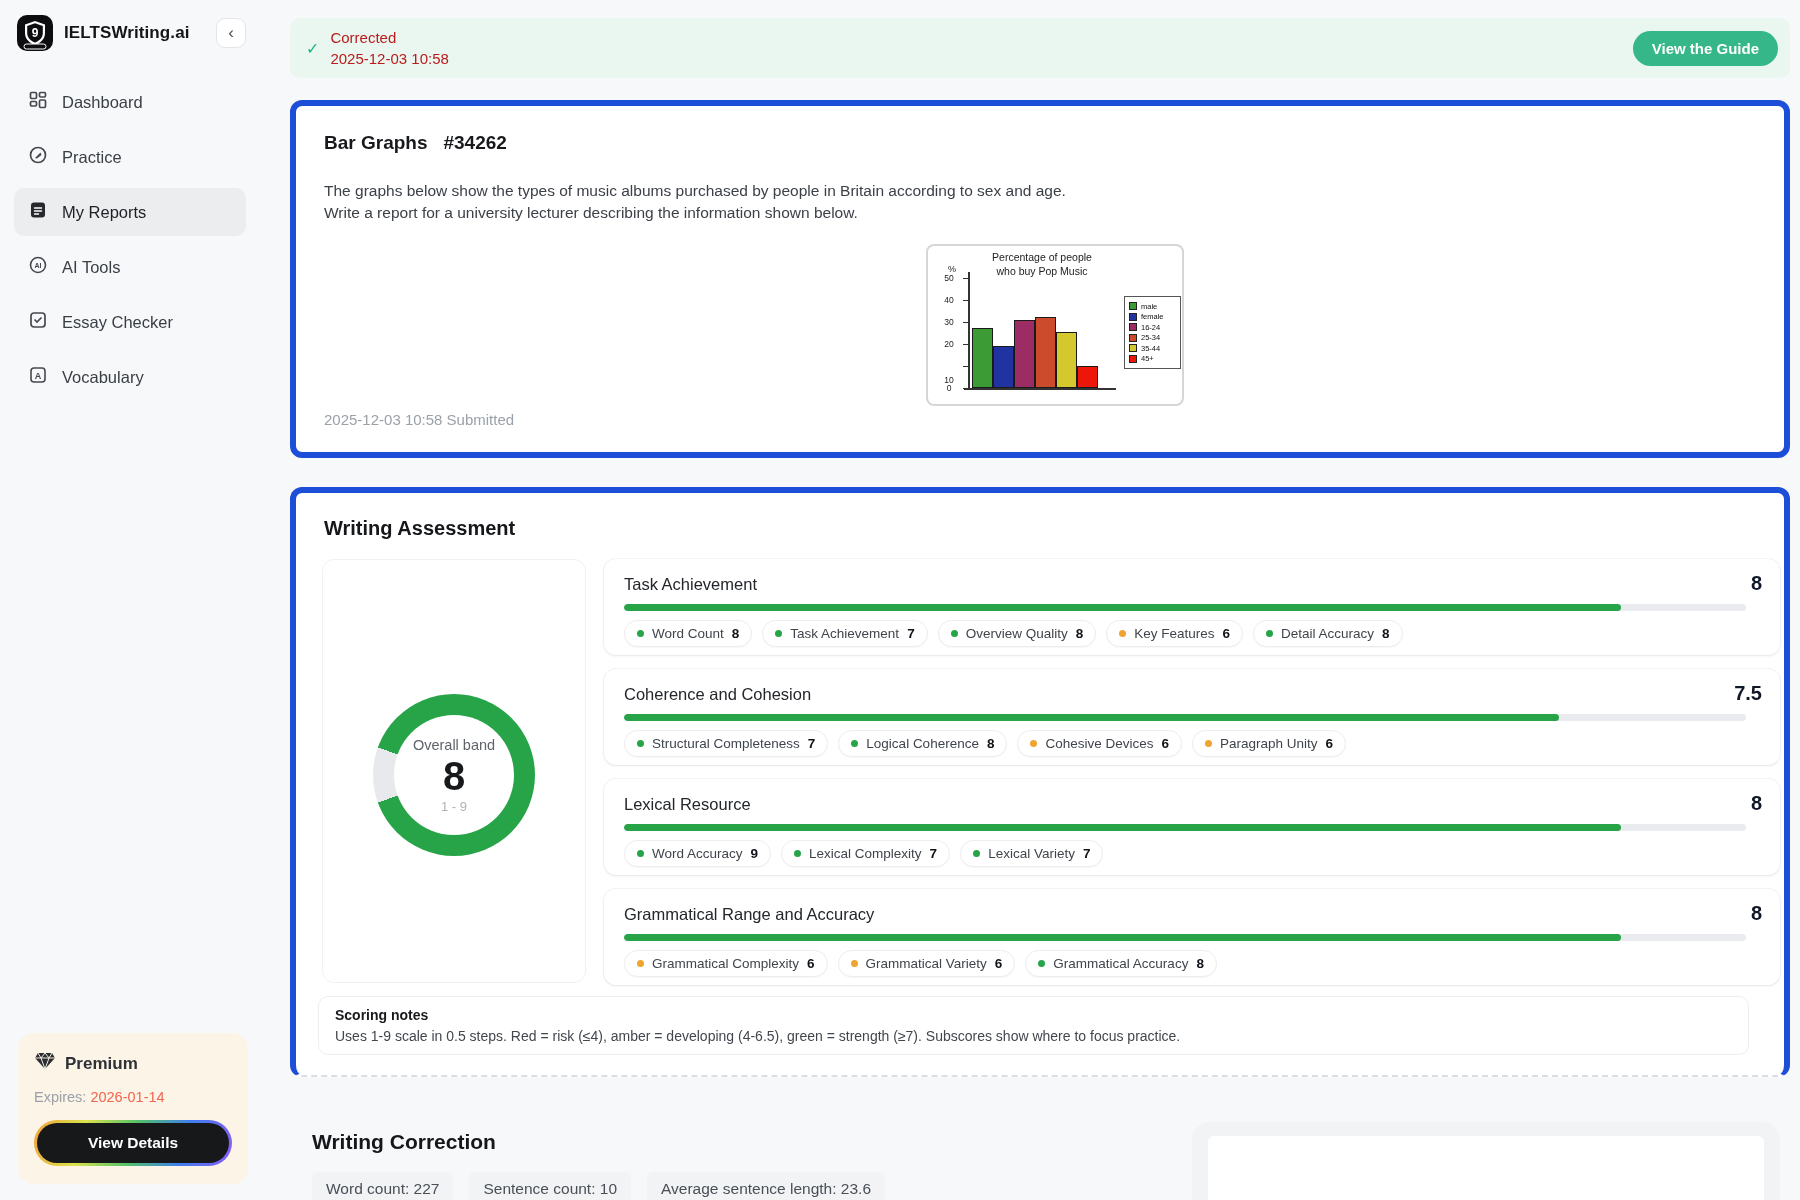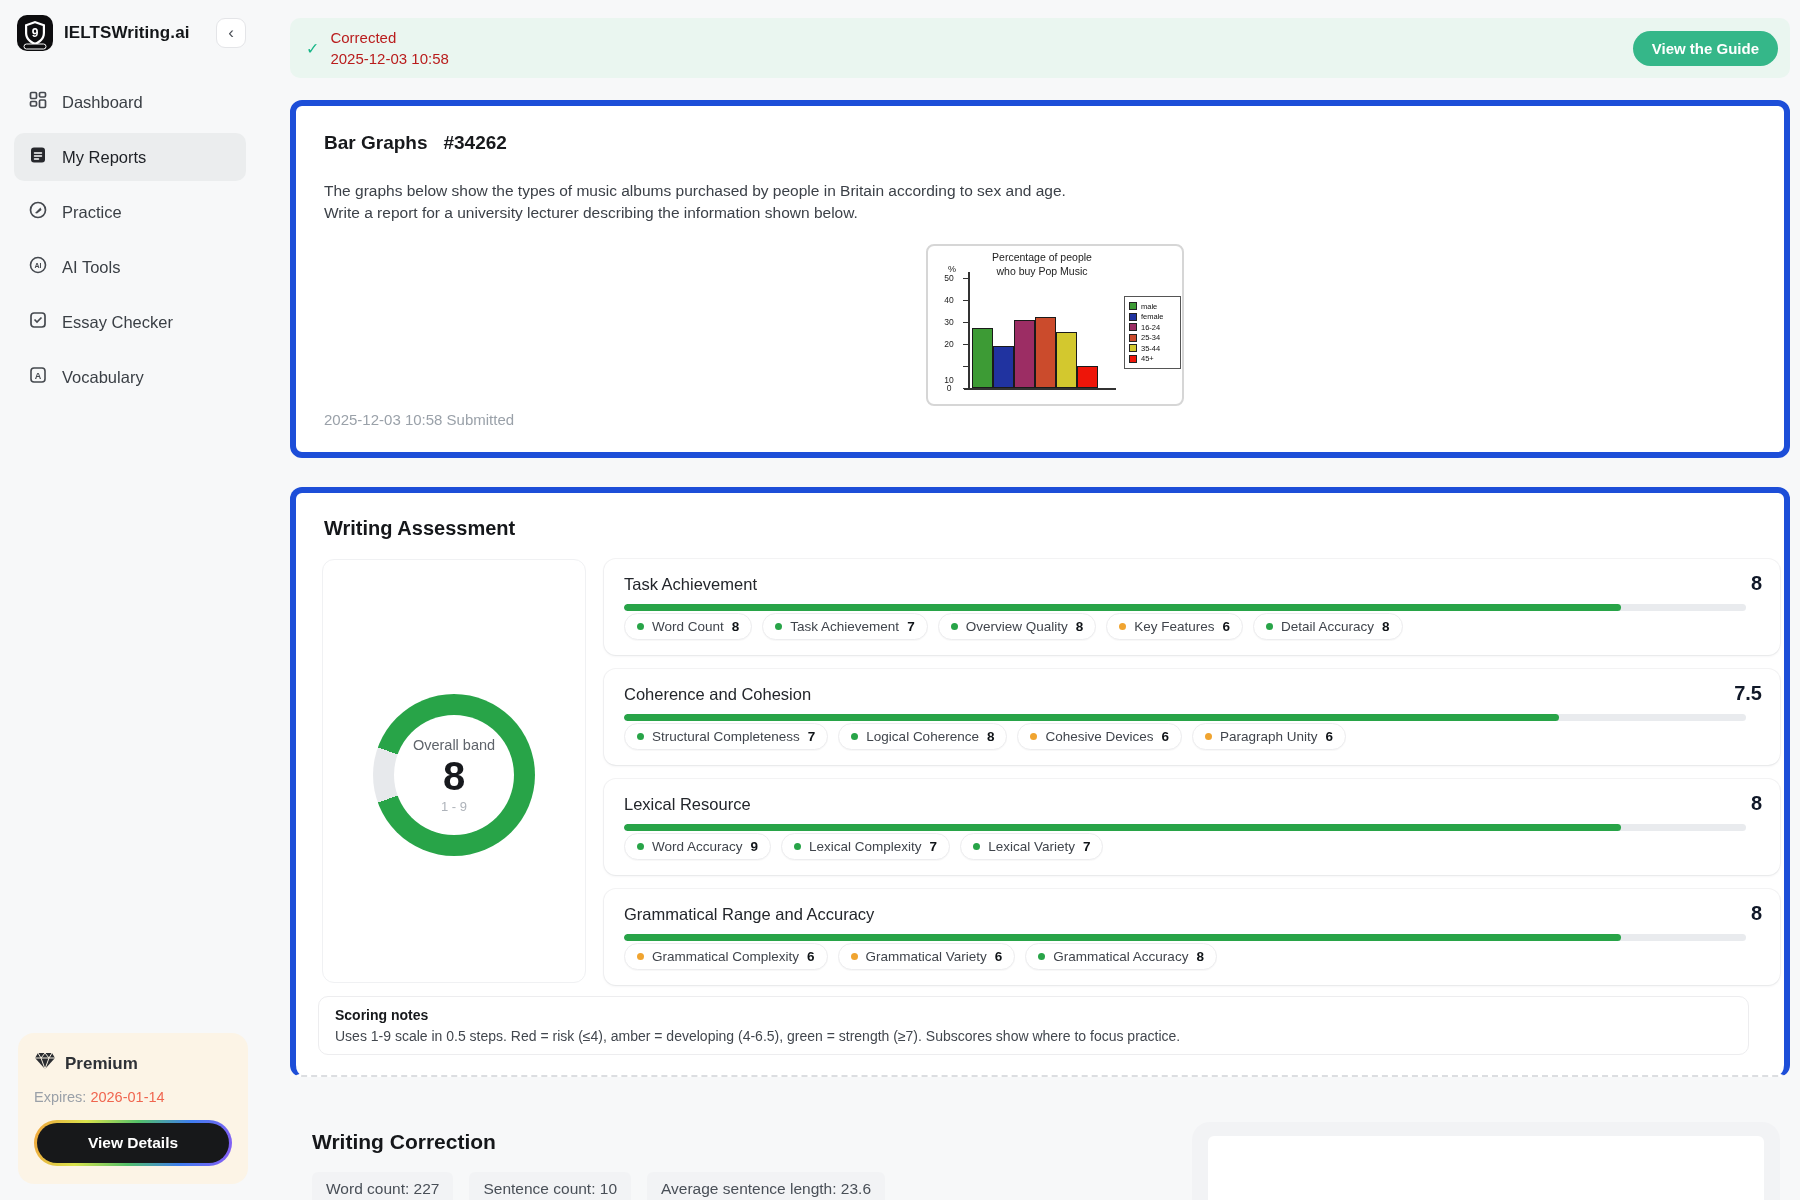--- a/index.html
+++ b/index.html
@@ -71,21 +71,21 @@
   .ring-value { font-size:40px; font-weight:700; color:#17191d; line-height:1.1; }
   .ring-range { font-size:13px; color:#aeb3ba; }
   .rows { position:absolute; left:308px; top:66px; width:1176px; display:flex; flex-direction:column; gap:14px; }
   .srow { background:#fff; border-radius:12px; padding:13px 18px 13px 20px; height:96px;
     box-shadow:0 1px 3px rgba(16,24,40,.07), 0 0 0 1px rgba(16,24,40,.045); }
   .srow-head { display:flex; justify-content:space-between; align-items:baseline; }
   .srow-title { font-size:16.5px; color:#23262b; }
   .srow-score { font-size:20px; font-weight:700; color:#101828; }
   .bar { margin-top:9px; margin-right:16px; height:7px; border-radius:4px; background:#e9ebee; overflow:hidden; }
   .bar-fill { height:100%; border-radius:4px; }
-  .tags { margin-top:2px; display:flex; gap:10px;text-align:center; }
+  .tags { margin-top:9px; display:flex; gap:10px;text-align:center; }
   .tag { display:inline-flex; align-items:center; gap:8px; border:1px solid #ededef; background:#fff;
     box-shadow:0 1px 1px rgba(0,0,0,.03); border-radius:999px; padding:5px 12px; font-size:13.5px; color:#40454c; }
   .tag b { color:#101418; }
   .dot { width:7px; height:7px; border-radius:50%; display:inline-block; }
   .notes { position:absolute; left:22px; top:503px; width:calc(100% - 57px);
     border:1px solid #ededef; border-radius:10px; padding:10px 16px; background:#fff; }
   .notes-title { font-size:14px; font-weight:700; color:#17191c; }
   .notes-text { margin-top:5px; font-size:14px; color:#42474e; }
   
   .correction-head { position:absolute; top:1130px; left:22px; font-size:21px; font-weight:700; color:#15171a; }
@@ -117,35 +117,35 @@
     <div class="nav-item">
       <span>
         <svg width="20" height="20" viewBox="0 0 20 20" fill="none" stroke="#45494f" stroke-width="1.7">
           <rect x="2.5" y="2.5" width="6" height="6" rx="1.2"></rect>
             <rect x="11.5" y="2.5" width="6" height="4.5" rx="1.2"></rect>
           <rect x="2.5" y="11.5" width="6" height="4.5" rx="1.2"></rect>
             <rect x="11.5" y="10" width="6" height="7.5" rx="1.2"></rect>
         </svg></span>
       <span>Dashboard</span>
     </div>
+    <div class="nav-item">
+      <span>
+        <svg width="20" height="20" viewBox="0 0 20 20" fill="none" stroke="#45494f" stroke-width="1.7">
+          <circle cx="10" cy="10" r="7.5"></circle>
+            <path d="M7 13 L12.5 7.5 L13.5 10 L9 13.5 Z" fill="#45494f" stroke="none"></path>
+        </svg></span>
+      <span>Practice</span>
+    </div>
     <div class="nav-item active">
       <span>
         <svg width="20" height="20" viewBox="0 0 20 20">
           <rect x="3" y="2.5" width="14" height="15" rx="3" fill="#26282c"></rect>
           <path d="M6.5 8 h7 M6.5 11 h7 M6.5 14 h4" stroke="#fff" stroke-width="1.5" stroke-linecap="round"></path>
         </svg></span>
       <span>My Reports</span>
-    </div>
-    <div class="nav-item">
-      <span>
-        <svg width="20" height="20" viewBox="0 0 20 20" fill="none" stroke="#45494f" stroke-width="1.7">
-          <circle cx="10" cy="10" r="7.5"></circle>
-            <path d="M7 13 L12.5 7.5 L13.5 10 L9 13.5 Z" fill="#45494f" stroke="none"></path>
-        </svg></span>
-      <span>Practice</span>
     </div>
     <div class="nav-item">
       <span>
         <svg width="20" height="20" viewBox="0 0 20 20" fill="none" stroke="#45494f" stroke-width="1.6">
           <circle cx="10" cy="10" r="7.5"></circle>
           <text x="10" y="13" font-size="7" font-weight="bold" fill="#45494f" stroke="none" text-anchor="middle" font-family="Liberation Sans, sans-serif">AI</text>
         </svg></span>
       <span>AI Tools</span>
     </div>
     <div class="nav-item">

